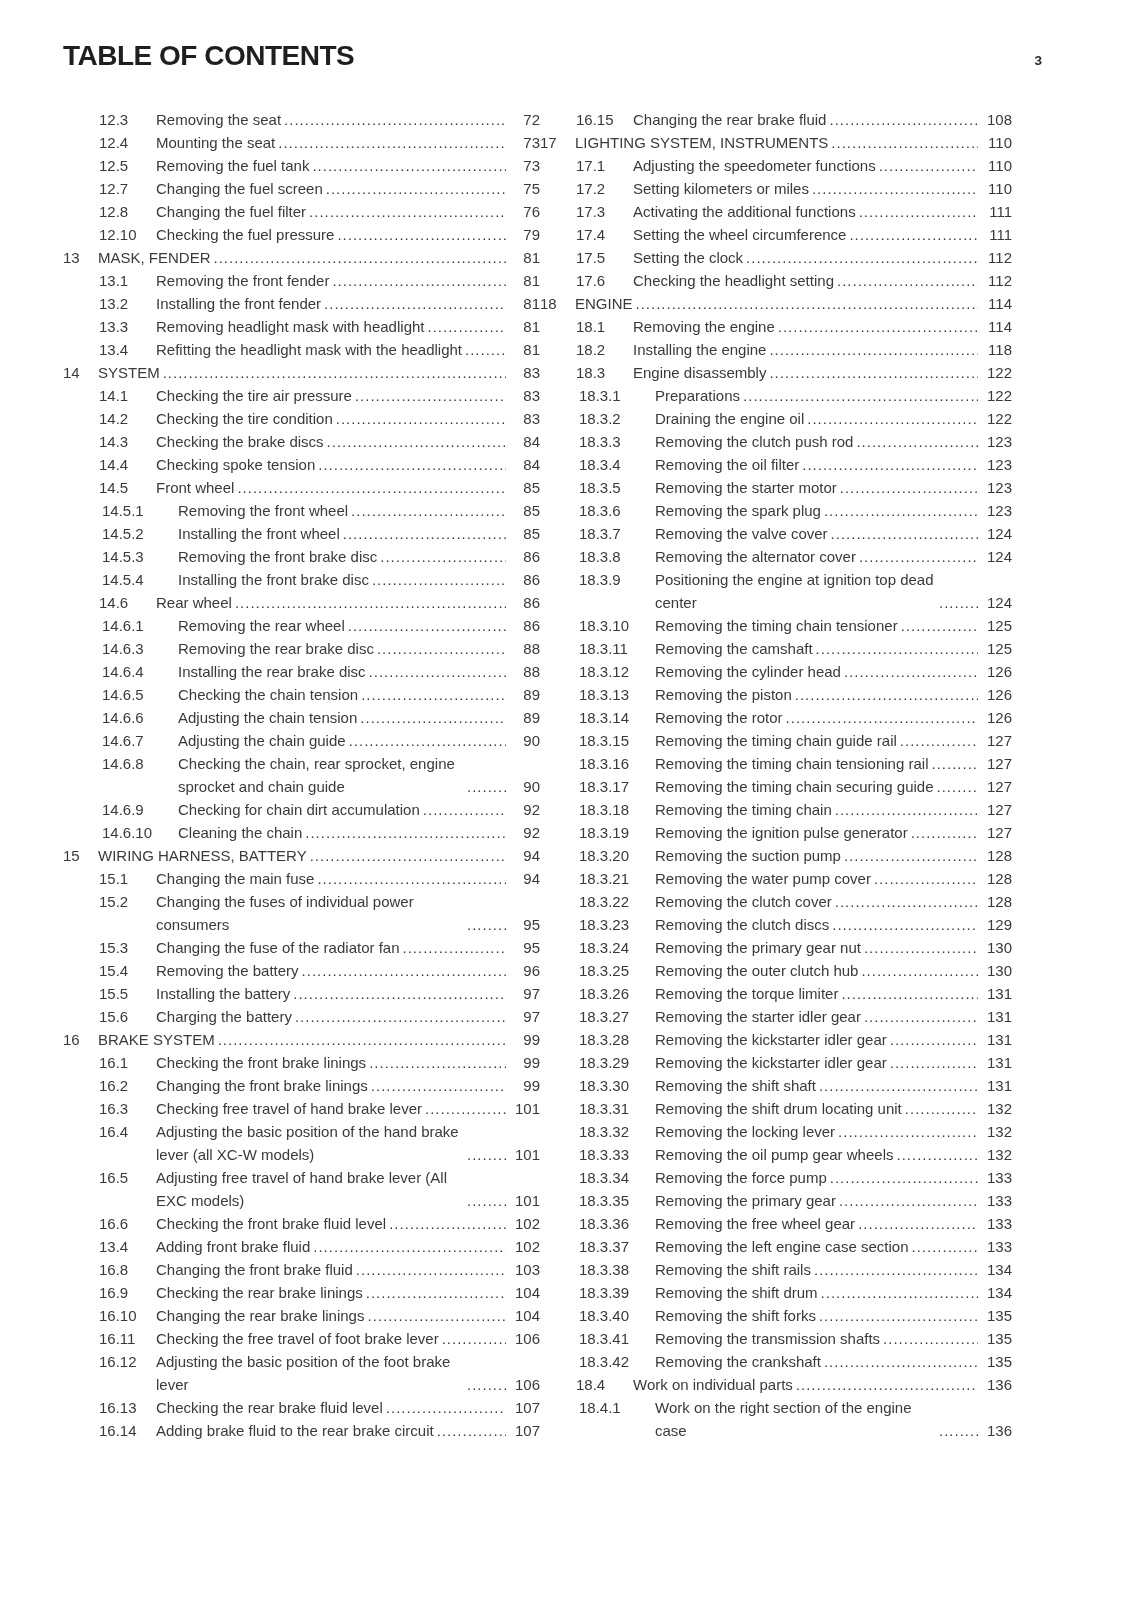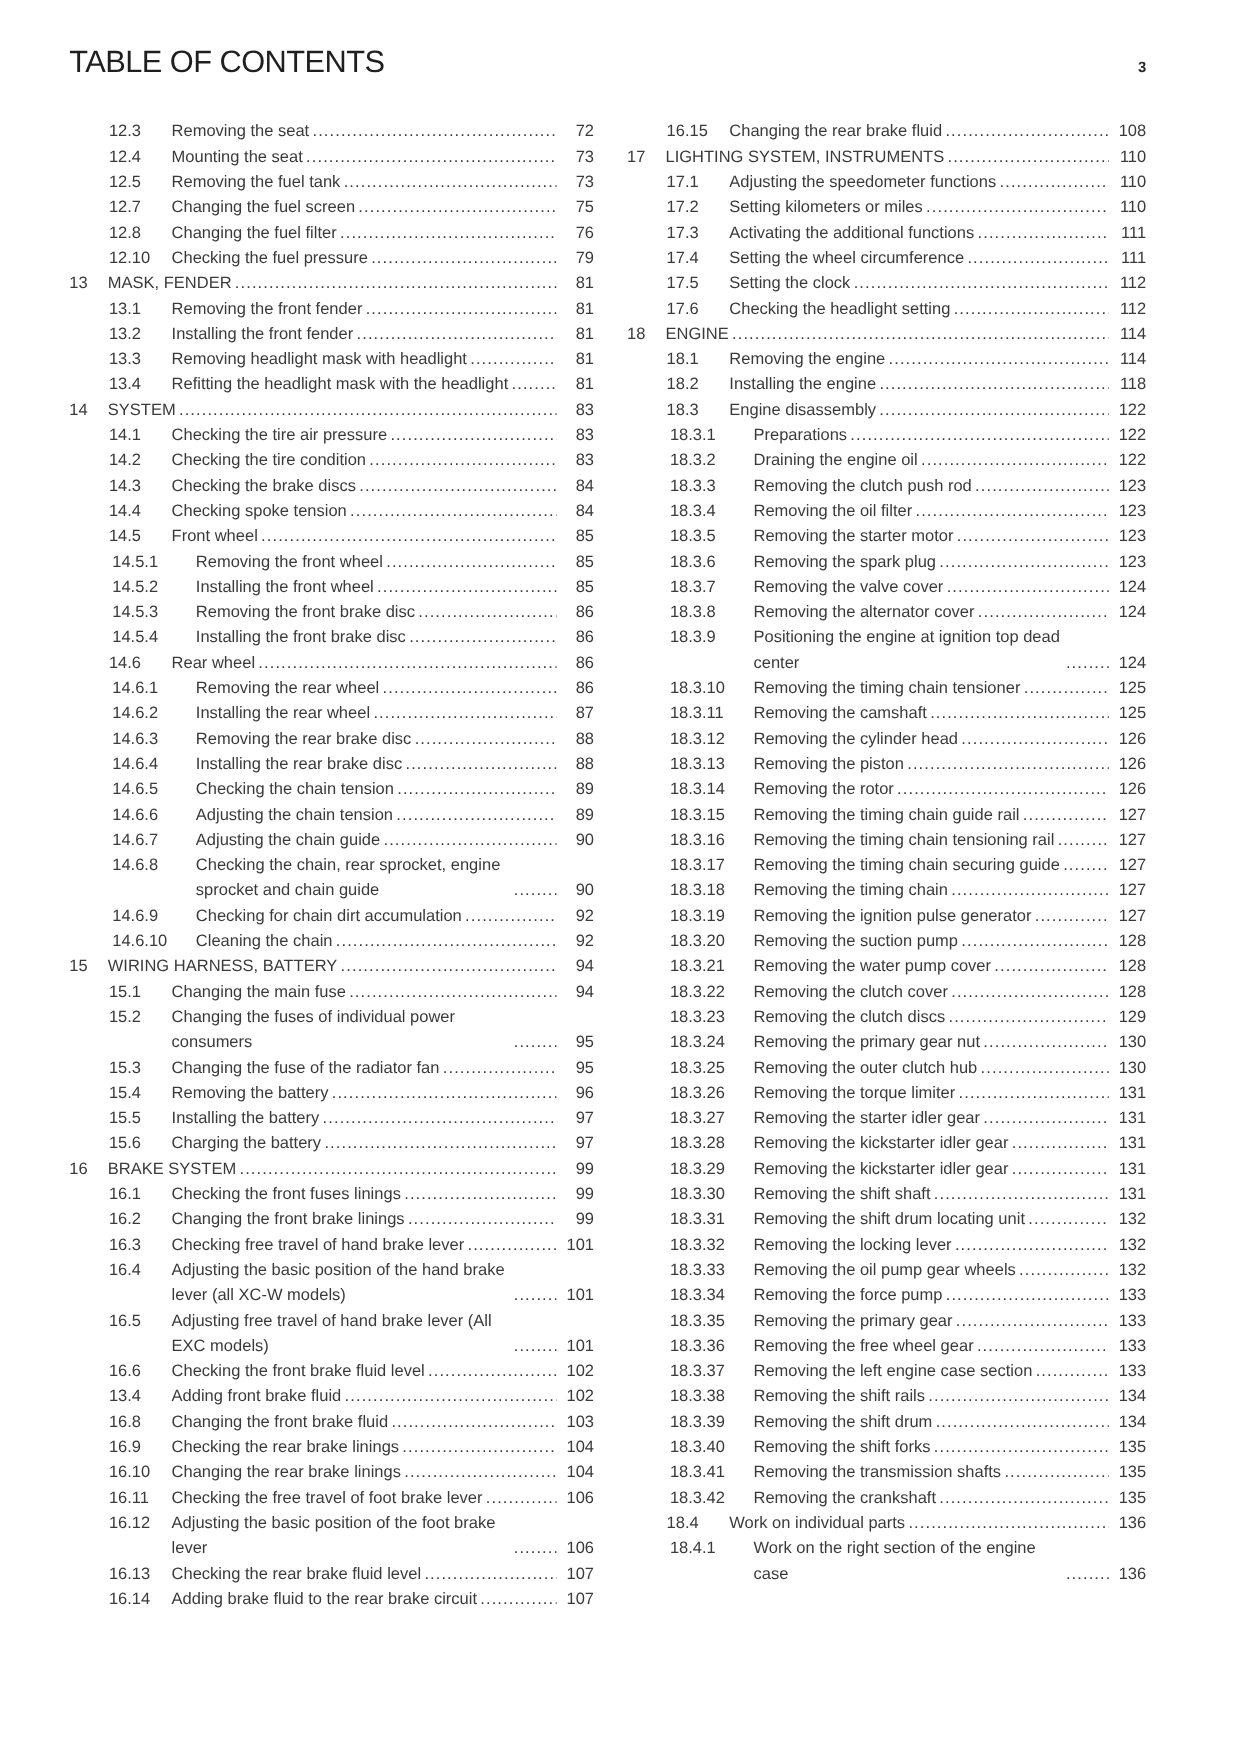--- a/index.html
+++ b/index.html
@@ -4,28 +4,28 @@
 <style>
   * { margin:0; padding:0; box-sizing:border-box; }
   html, body { background:#ffffff; }
   body {
     width:1130px; height:1600px; overflow:hidden; position:relative;
     font-family:"Liberation Sans", sans-serif; color:#3a3a3a;
   }
   .sheet { padding:42px 88px 0 63px; }
   .header { position:relative; margin-bottom:38px; }
   .header h1 {
-    font-size:28px; font-weight:400; color:#1f1f1f; letter-spacing:-0.5px;
+    font-size:28px; font-weight:700; color:#1f1f1f; letter-spacing:-0.5px;
     line-height:1; font-family:"Liberation Sans", sans-serif;
   }
   .pagenum {
     position:absolute; right:0; top:11px;
     font-size:13.5px; font-weight:700; color:#2a2a2a;
   }
-  .columns { display:flex; gap:30px; align-items:flex-start; }
+  .columns { display:flex; align-items:flex-start; }
   .col { font-size:15px; line-height:23px; color:#3a3a3a; }
   .col.left  { width:477px; flex:0 0 auto; }
   .col.right { width:472px; flex:0 0 auto; }
 
   .toc-row { display:flex; }
   .toc-row .num  { flex:0 0 35px; align-self:flex-start; white-space:nowrap; }
   .toc-row.l2 { padding-left:36px; }
   .toc-row.l2 .num { flex-basis:57px; }
   .toc-row.l3 { padding-left:39px; }
   .toc-row.l3 .num { flex-basis:76px; }
@@ -185,26 +185,20 @@
           <span class="fill"></span>
           <span class="page">86</span>
         </div>
         <div class="toc-row l3">
           <span class="num">14.6.1</span>
           <span class="text">Removing the rear wheel</span>
           <span class="fill"></span>
           <span class="page">86</span>
         </div>
         <div class="toc-row l3">
-          <span class="num">14.6.2</span>
-          <span class="text">Installing the rear wheel</span>
-          <span class="fill"></span>
-          <span class="page">87</span>
-        </div>
-        <div class="toc-row l3">
           <span class="num">14.6.3</span>
           <span class="text">Removing the rear brake disc</span>
           <span class="fill"></span>
           <span class="page">88</span>
         </div>
         <div class="toc-row l3">
           <span class="num">14.6.4</span>
           <span class="text">Installing the rear brake disc</span>
           <span class="fill"></span>
           <span class="page">88</span>
@@ -288,21 +282,21 @@
           <span class="page">97</span>
         </div>
         <div class="toc-row l1">
           <span class="num">16</span>
           <span class="text">BRAKE SYSTEM</span>
           <span class="fill"></span>
           <span class="page">99</span>
         </div>
         <div class="toc-row l2">
           <span class="num">16.1</span>
-          <span class="text">Checking the front fuses linings</span>
+          <span class="text">Checking the front brake linings</span>
           <span class="fill"></span>
           <span class="page">99</span>
         </div>
         <div class="toc-row l2">
           <span class="num">16.2</span>
           <span class="text">Changing the front brake linings</span>
           <span class="fill"></span>
           <span class="page">99</span>
         </div>
         <div class="toc-row l2">

